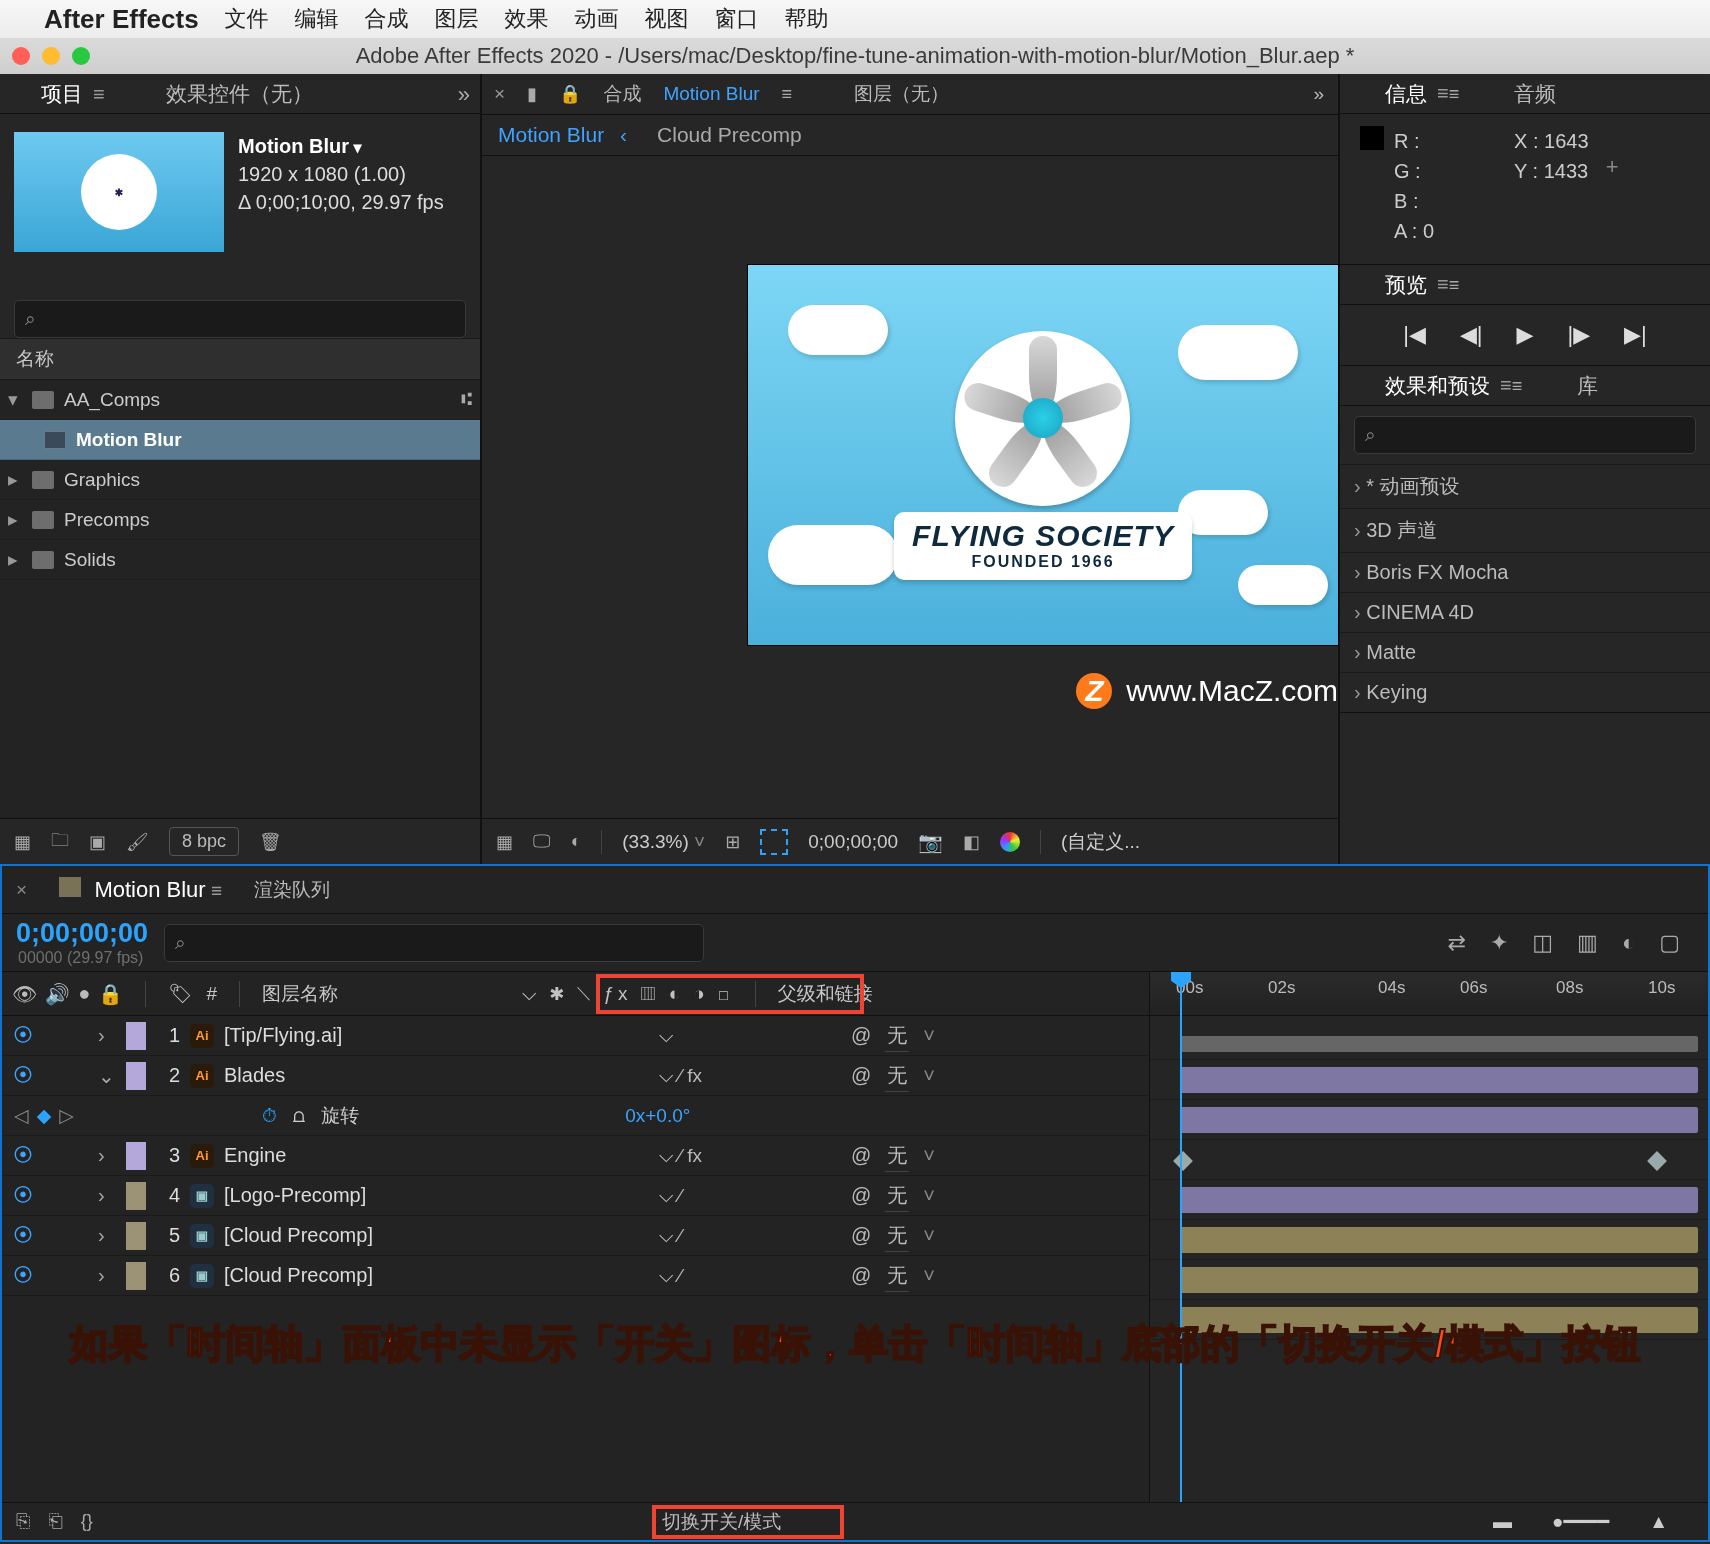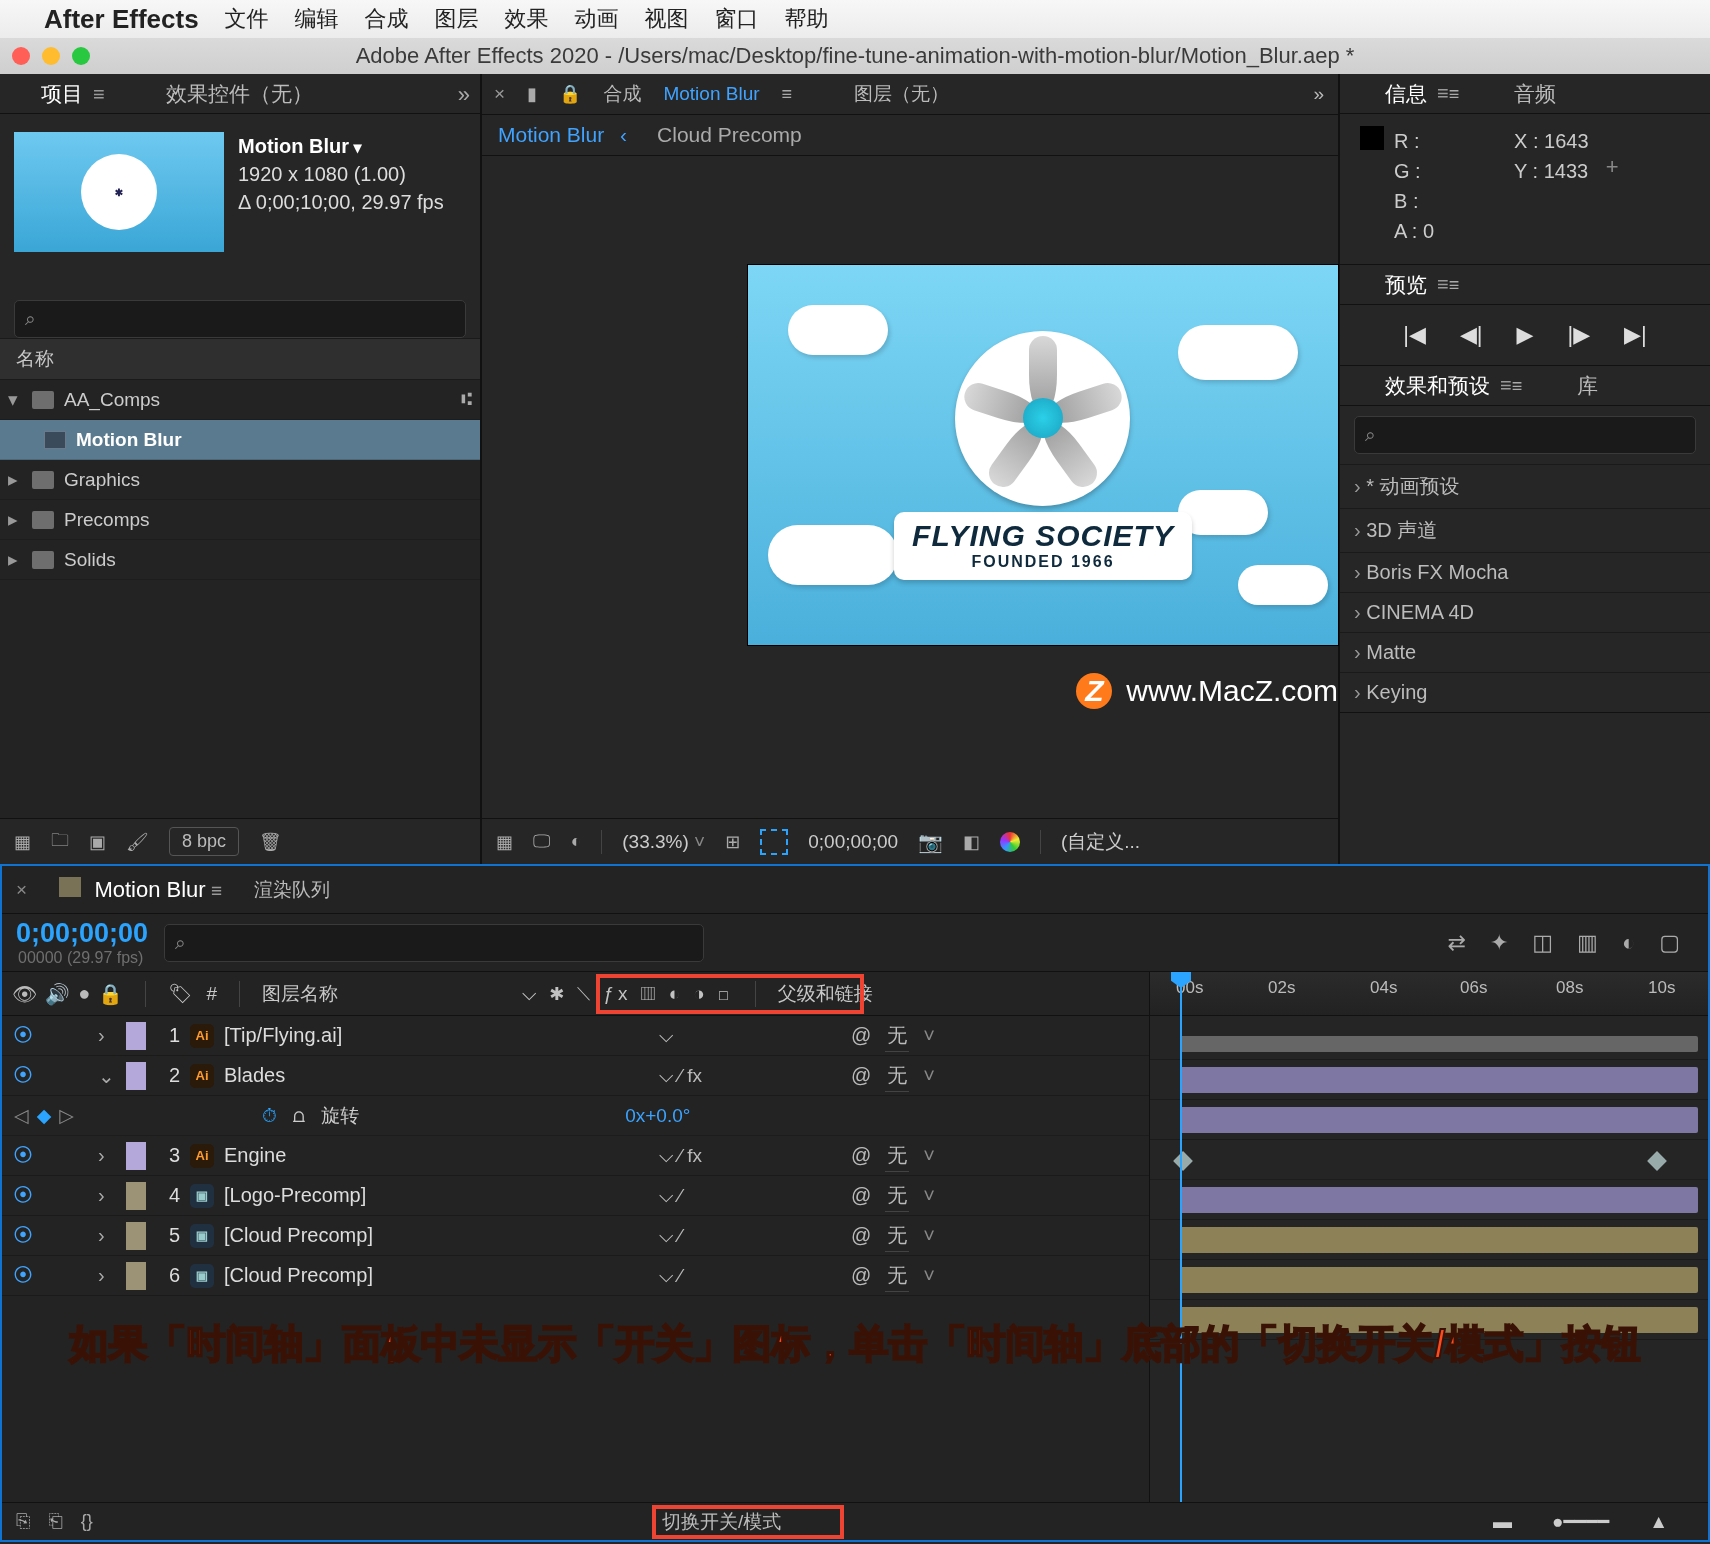--- a/index.html
+++ b/index.html
@@ -567,21 +567,21 @@
               </span>
             </div>
           </div>
         </div>
     </div>
 
     <div class="tl-right">
       <div class="ruler">
         <span class="tick" style="left:26px;">00s</span>
         <span class="tick" style="left:118px;">02s</span>
-        <span class="tick" style="left:220px;">04s</span>
+        <span class="tick" style="left:228px;">04s</span>
         <span class="tick" style="left:310px;">06s</span>
         <span class="tick" style="left:406px;">08s</span>
         <span class="tick" style="left:498px;">10s</span>
       </div>
 
       <div class="track" style="height:44px;">
         <div class="bar" style="background:#666; top:20px; height:16px;"></div>
       </div>
       <div id="track-rows">
           <div class="track">

